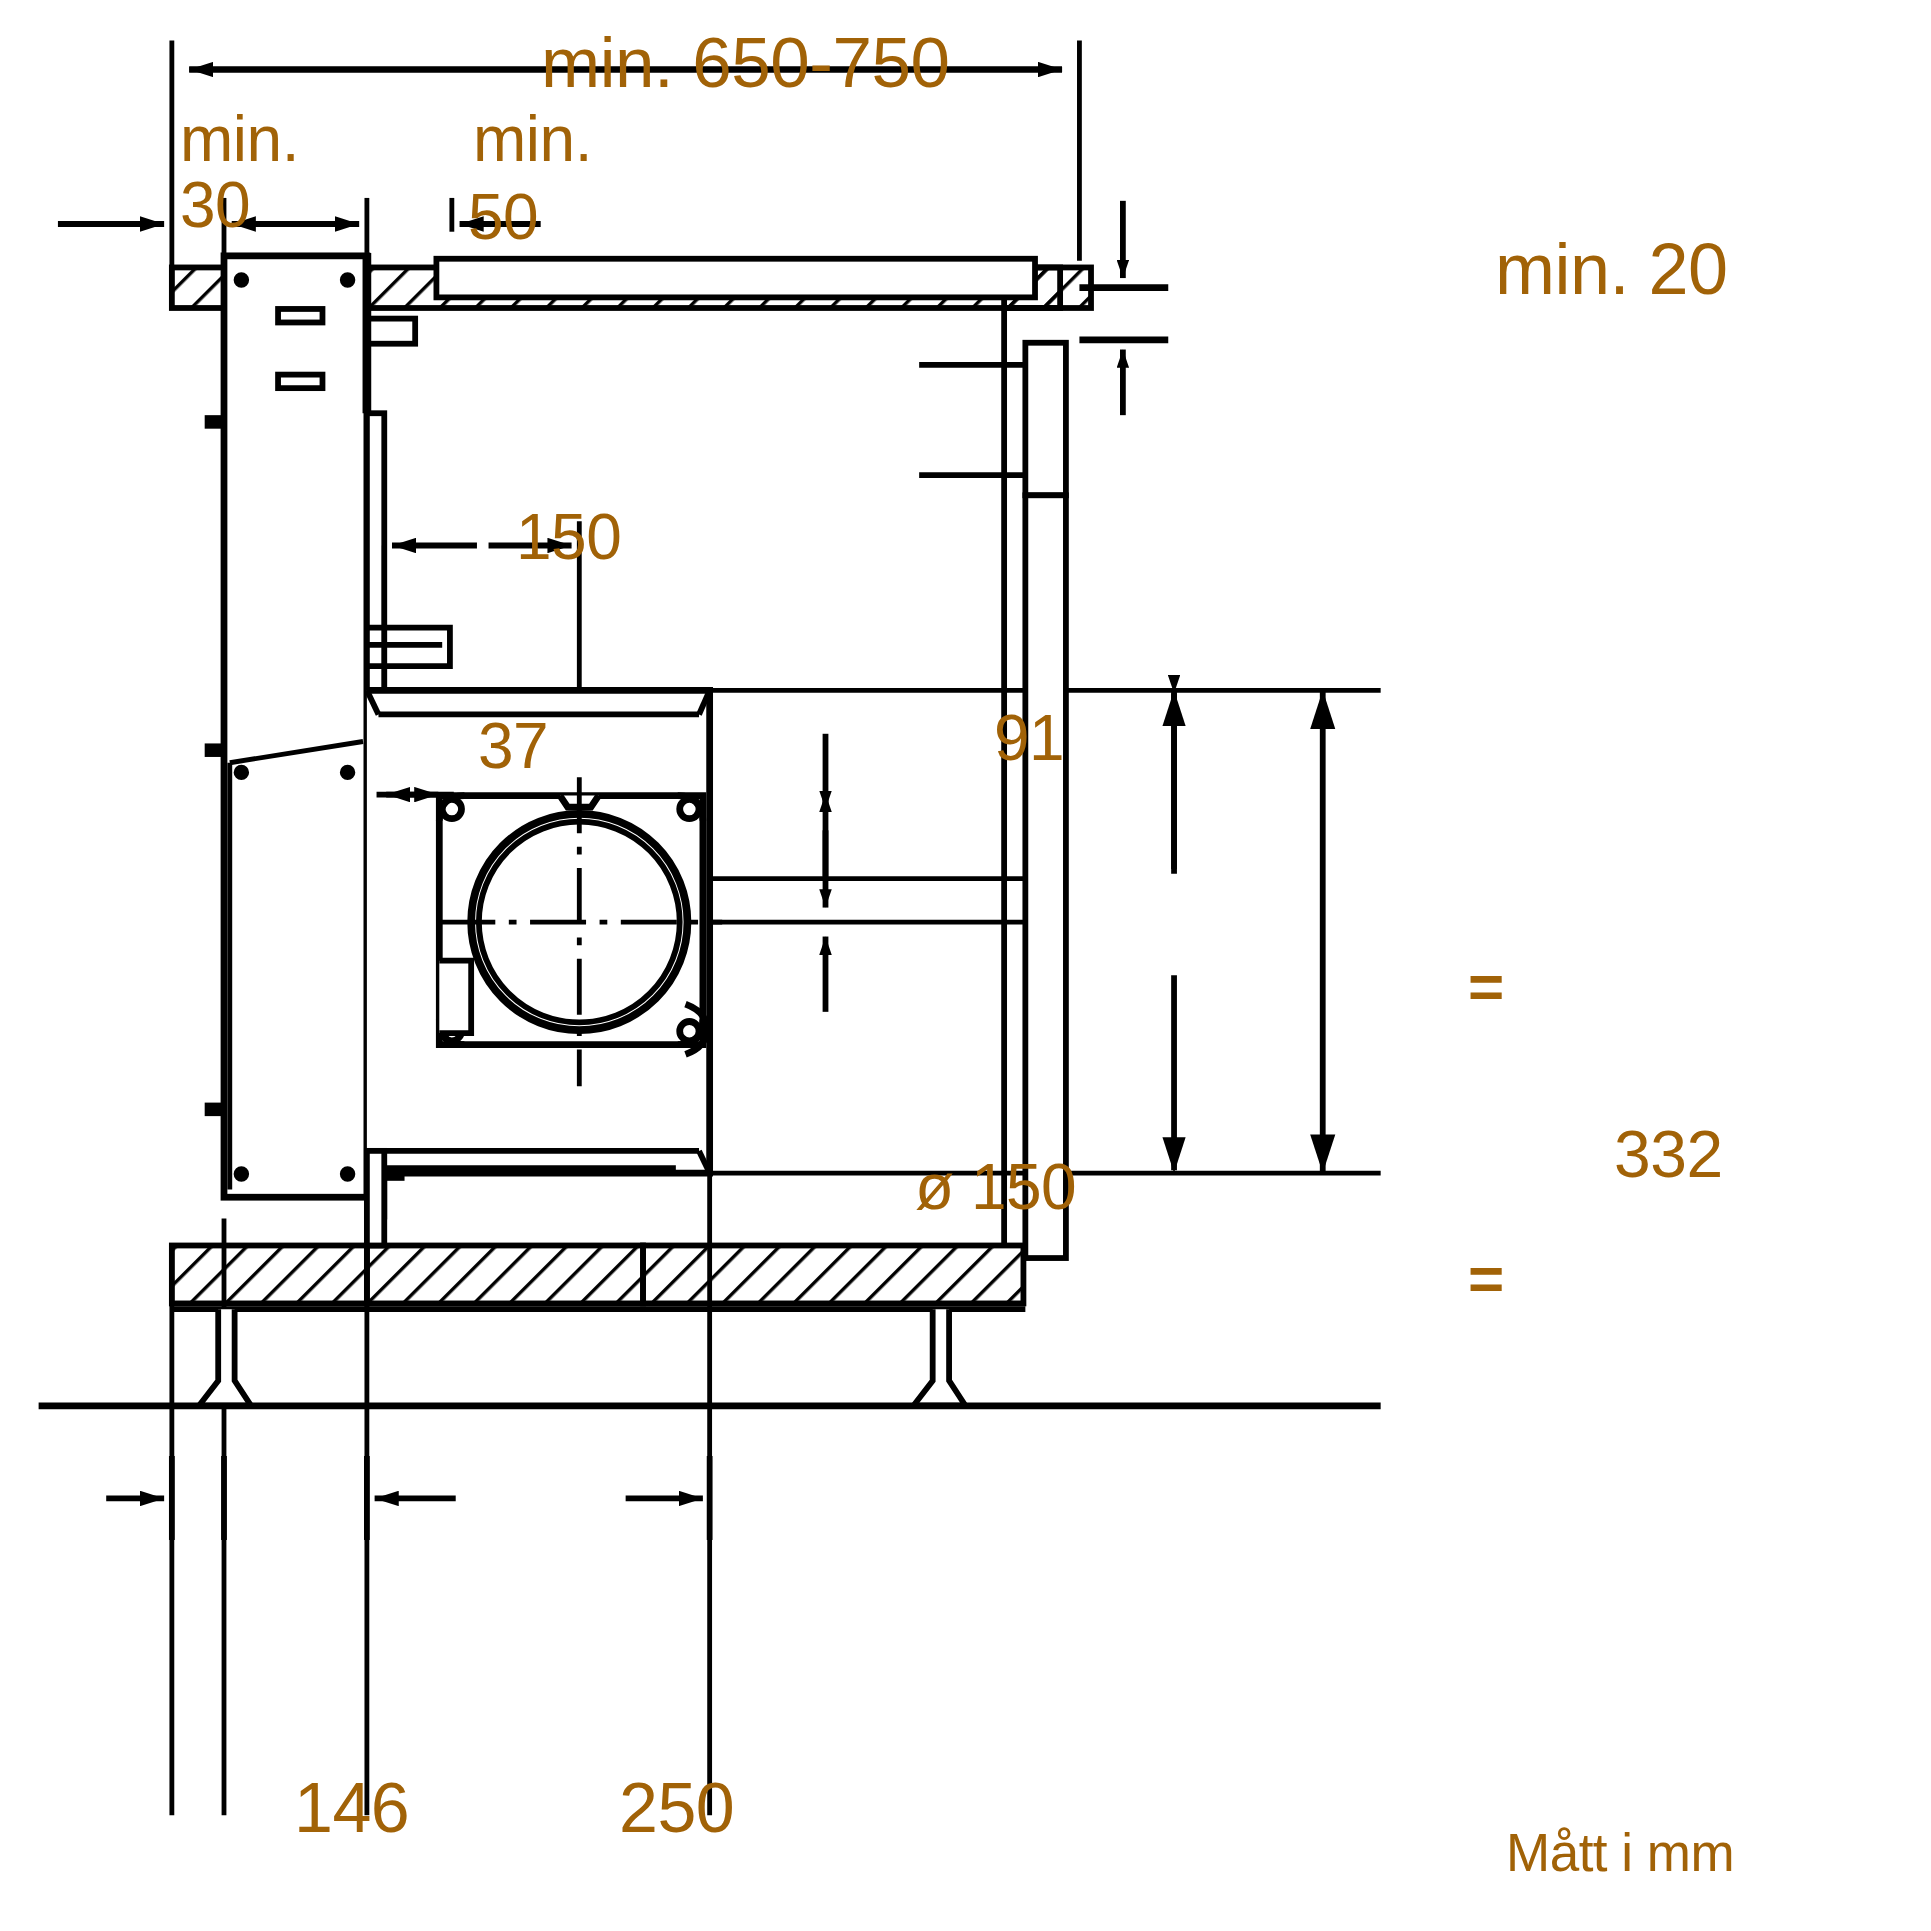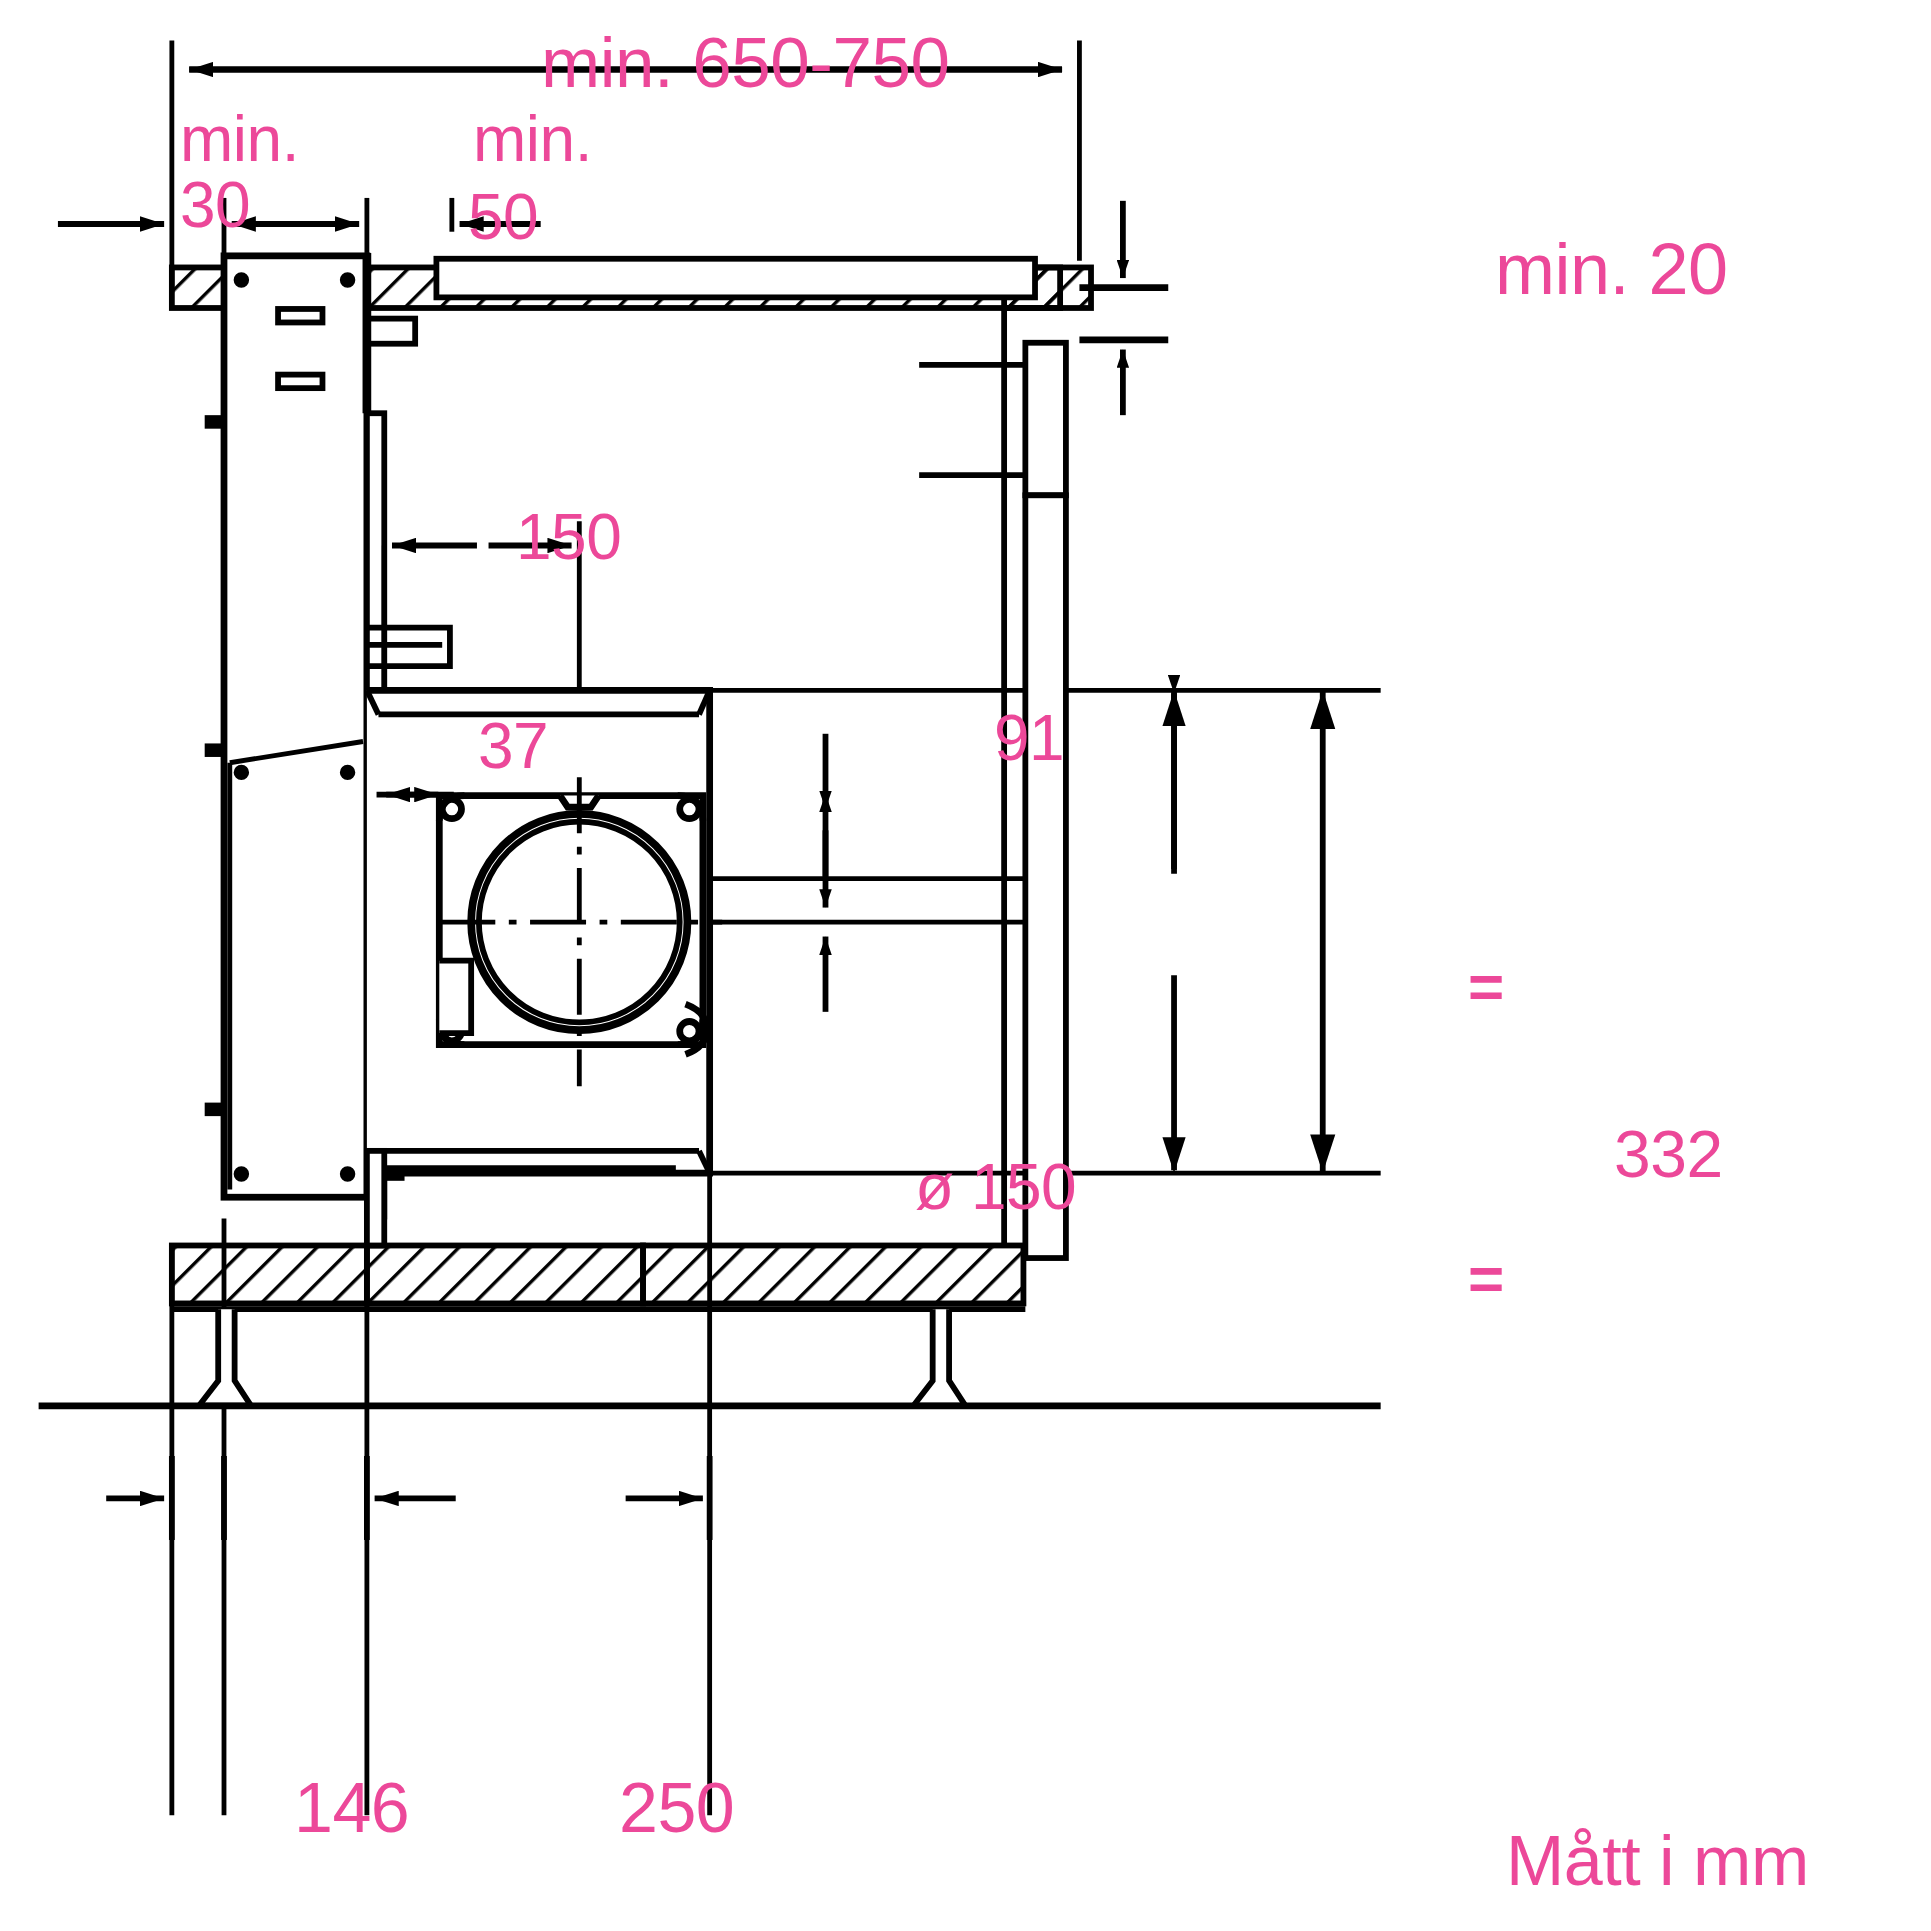--- a/index.html
+++ b/index.html
@@ -17,21 +17,21 @@
   }
   #drawing {
     position: absolute;
     left: 0;
     top: 0;
     width: 1931px;
     height: 1931px;
   }
   .dimtext {
     position: absolute;
-    color: #ec4899;
+    color: #a16207;
     font-family: "Liberation Sans", sans-serif;
     font-weight: 400;
     white-space: nowrap;
     line-height: 1.05;
     letter-spacing: -0.5px;
   }
 </style>
 </head>
 <body>
 
@@ -307,16 +307,16 @@
 
   <div class="dimtext" style="left:1468px; top:954px; font-size:62px; font-weight:700;">=</div>
   <div class="dimtext" style="left:1468px; top:1246px; font-size:62px; font-weight:700;">=</div>
 
   <div class="dimtext" style="left:1614px; top:1120px; font-size:66px;">332</div>
 
   <div class="dimtext" style="left:294px; top:1772px; font-size:70px;">146</div>
 
   <div class="dimtext" style="left:599px; top:1772px; font-size:70px;margin-left:20px;">250</div>
 
-  <div class="dimtext" style="left:1506px; top:1825px; font-size:70px;">Mått i mm</div>
+  <div class="dimtext" style="left:1506px; top:1825px; font-size:53px;">Mått i mm</div>
 
 </div>
 
 
 </body></html>

